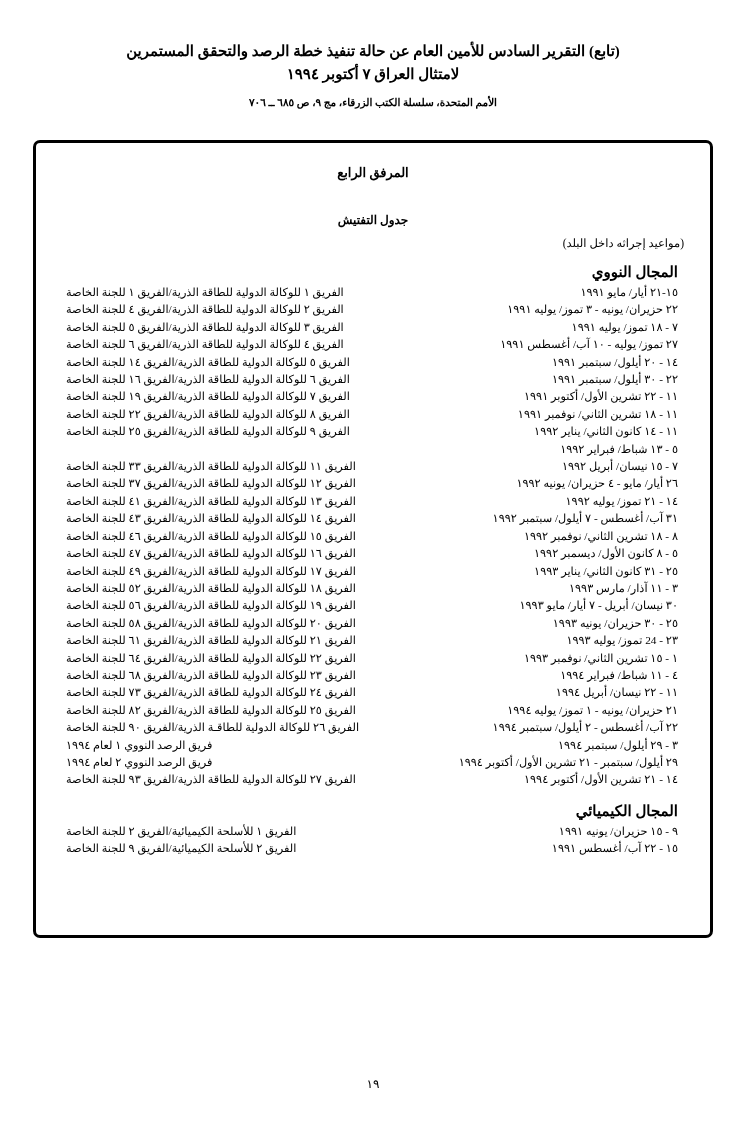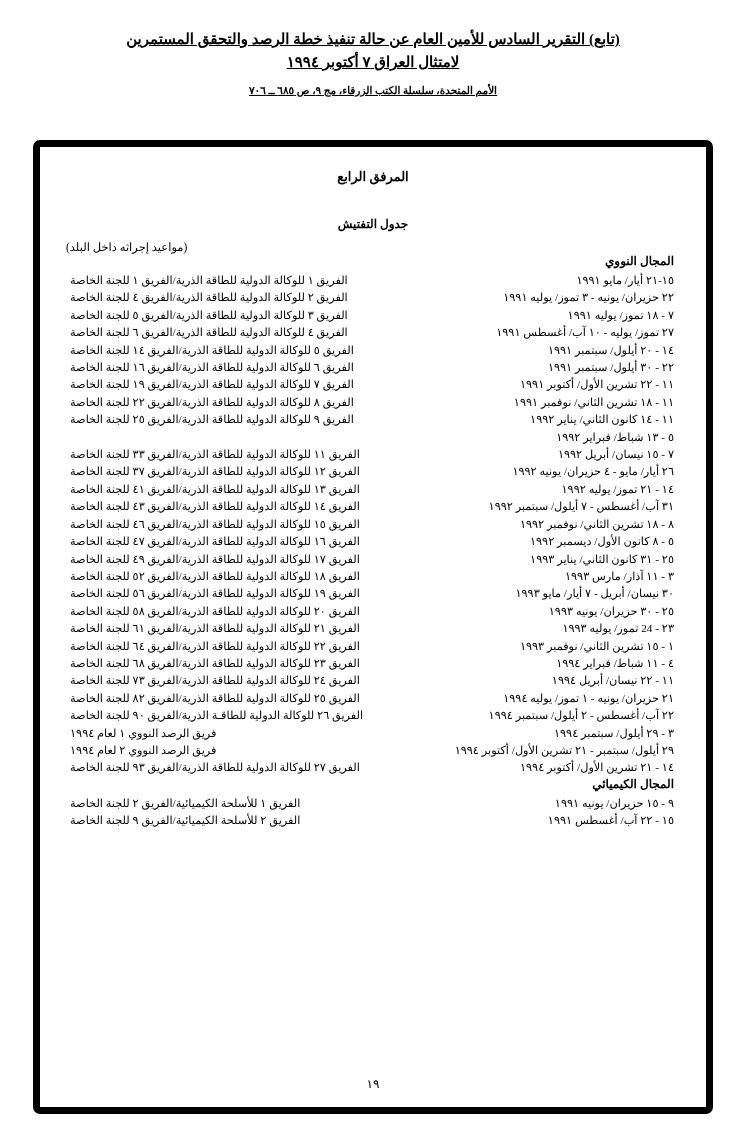--- a/index.html
+++ b/index.html
@@ -16,22 +16,21 @@
     overflow: hidden;
   }
   .page {
     width: 746px;
     height: 1136px;
     box-sizing: border-box;
     position: relative;
   }
   .header {
     text-align: center;
-    padding-top: 28px;
-    text-decoration: underline;
+    padding-top: 40px;
   }
   .header .title-line {
     font-size: 15px;
     font-weight: bold;
     line-height: 22px;
     letter-spacing: 0px;
   }
   .header .title-line2 {
     font-size: 15px;
     font-weight: bold;
@@ -41,22 +40,22 @@
     font-size: 10.5px;
     font-weight: bold;
     margin-top: 9px;
     line-height: 15px;
   }
   .frame {
     position: absolute;
     top: 140px;
     left: 33px;
     width: 680px;
-    height: 974px;
-    border: 7px solid #000000;
+    height: 798px;
+    border: 3px solid #000000;
     border-radius: 7px;
     box-sizing: border-box;
     background: #ffffff;
   }
   .inner {
     padding: 14px 26px 0 26px;
     box-sizing: border-box;
     height: 100%;
   }
   .annex-title {
@@ -65,28 +64,29 @@
     font-weight: bold;
     margin-top: 8px;
   }
   .table-title {
     text-align: center;
     font-size: 12px;
     font-weight: bold;
     margin-top: 32px;
   }
   .table-sub {
-    text-align: left;
+    text-align: right;
     font-size: 11.5px;
     margin-top: 8px;
   }
   .section-head {
-    font-size: 12px;
+    font-size: 15px;
     font-weight: bold;
     text-align: right;
+    margin-top: 13px;
     margin-bottom: 3px;
     padding-right: 6px;
   }
   .rows {
     margin-top: 2px;
   }
   .row {
     display: flex;
     flex-direction: row;
     justify-content: space-between;

